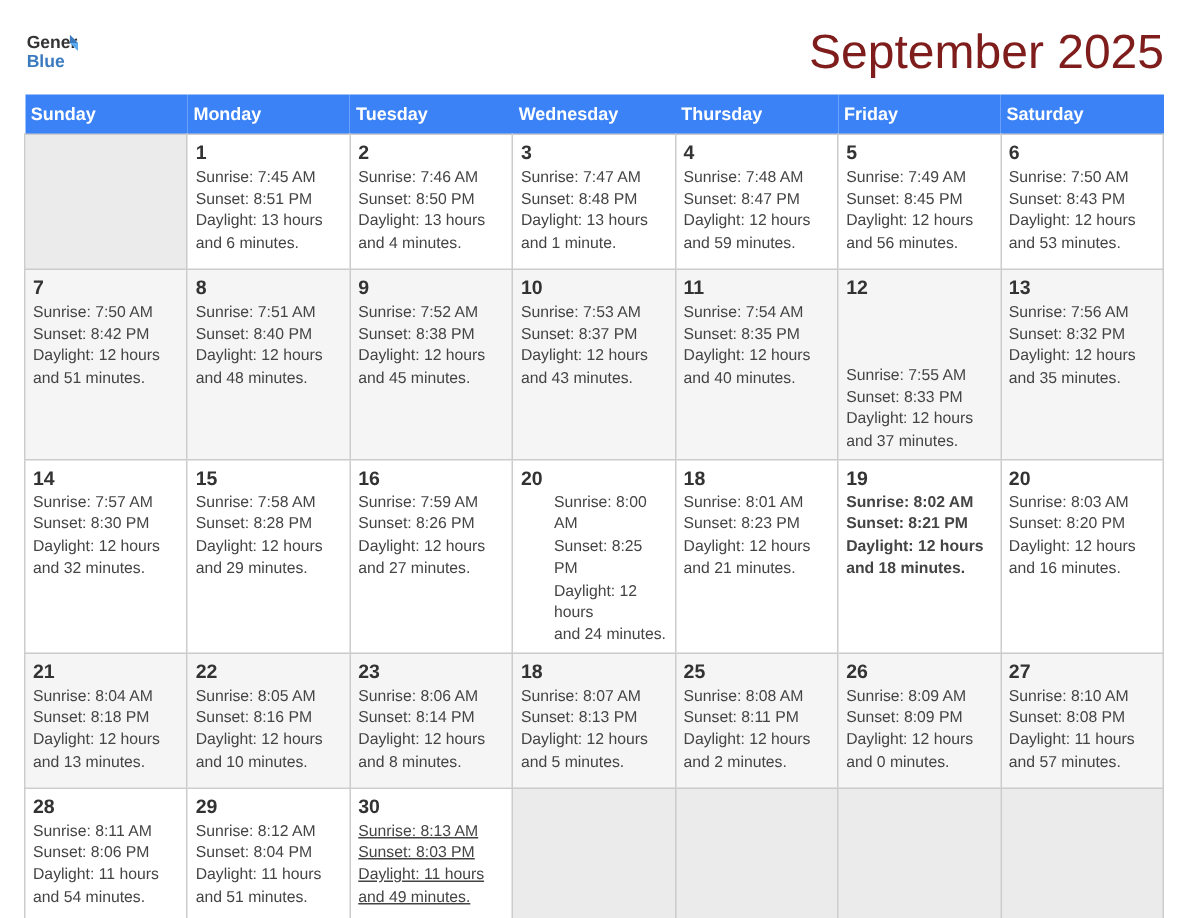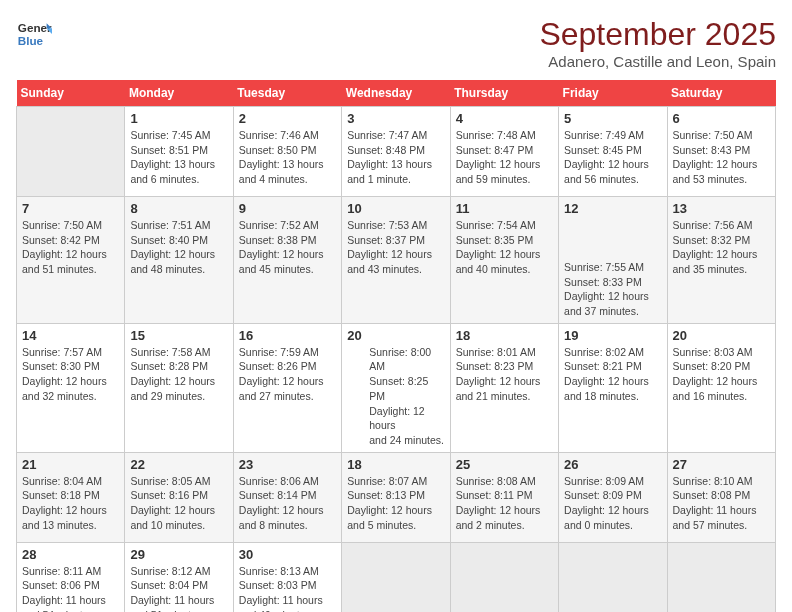--- a/index.html
+++ b/index.html
@@ -36,21 +36,21 @@
     .subtitle {
       font-size: 15px;
       color: #555;
     }
     table {
       width: 100%;
       border-collapse: collapse;
       font-size: 11px;
     }
     thead tr th {
-      background-color: #ef4444;
+      background-color: #3b82f6;
       color: #fff;
       padding: 6px 4px;
       text-align: left;
       font-size: 12px;
       font-weight: bold;
     }
     tbody tr td {
       border: 1px solid #ccc;
       vertical-align: top;
       padding: 4px 5px;
@@ -89,21 +89,20 @@
   <div class="logo">
     <svg class="logo-icon" viewBox="0 0 40 40">
       <text x="2" y="18" font-size="13" font-weight="bold" fill="#333">General</text>
       <text x="2" y="32" font-size="13" font-weight="bold" fill="#3a7abf">Blue</text>
       <polygon points="34,8 40,14 34,14" fill="#3a7abf"></polygon>
       <polygon points="34,14 40,14 40,20" fill="#5aabef"></polygon>
     </svg>
   </div>
   <div class="title-block">
     <div class="month-title">September 2025</div>
-    <div class="subtitle">Adanero, Castille and Leon, Spain</div>
   </div>
 </div>
 
 <table>
   <thead>
     <tr id="weekday-header">
     <th>Sunday</th>
         <th>Monday</th>
         <th>Tuesday</th>
         <th>Wednesday</th>
@@ -240,21 +239,21 @@
         </td>
         <td>
           <span class="day-number">18</span>
           <div class="day-info" style="white-space: pre-line;">Sunrise: 8:01 AM
 Sunset: 8:23 PM
 Daylight: 12 hours
 and 21 minutes.</div>
         </td>
         <td>
           <span class="day-number">19</span>
-          <div class="day-info" style="white-space: pre-line;">Sunrise: 8:02 AM
+          <div class="day-info" style="white-space: pre-line; font-weight: bold;">Sunrise: 8:02 AM
 Sunset: 8:21 PM
 Daylight: 12 hours
 and 18 minutes.</div>
         </td>
         <td>
           <span class="day-number">20</span>
           <div class="day-info" style="white-space: pre-line;">Sunrise: 8:03 AM
 Sunset: 8:20 PM
 Daylight: 12 hours
 and 16 minutes.</div>
@@ -321,21 +320,21 @@
         </td>
         <td>
           <span class="day-number">29</span>
           <div class="day-info" style="white-space: pre-line;">Sunrise: 8:12 AM
 Sunset: 8:04 PM
 Daylight: 11 hours
 and 51 minutes.</div>
         </td>
         <td>
           <span class="day-number">30</span>
-          <div class="day-info" style="white-space: pre-line;">Sunrise: 8:13 AM
+          <div class="day-info" style="white-space: pre-line; text-decoration: underline;">Sunrise: 8:13 AM
 Sunset: 8:03 PM
 Daylight: 11 hours
 and 49 minutes.</div>
         </td>
         <td class="empty-cell"></td>
         <td class="empty-cell"></td>
         <td class="empty-cell"></td>
         <td class="empty-cell"></td>
       </tr>
     </tbody>

